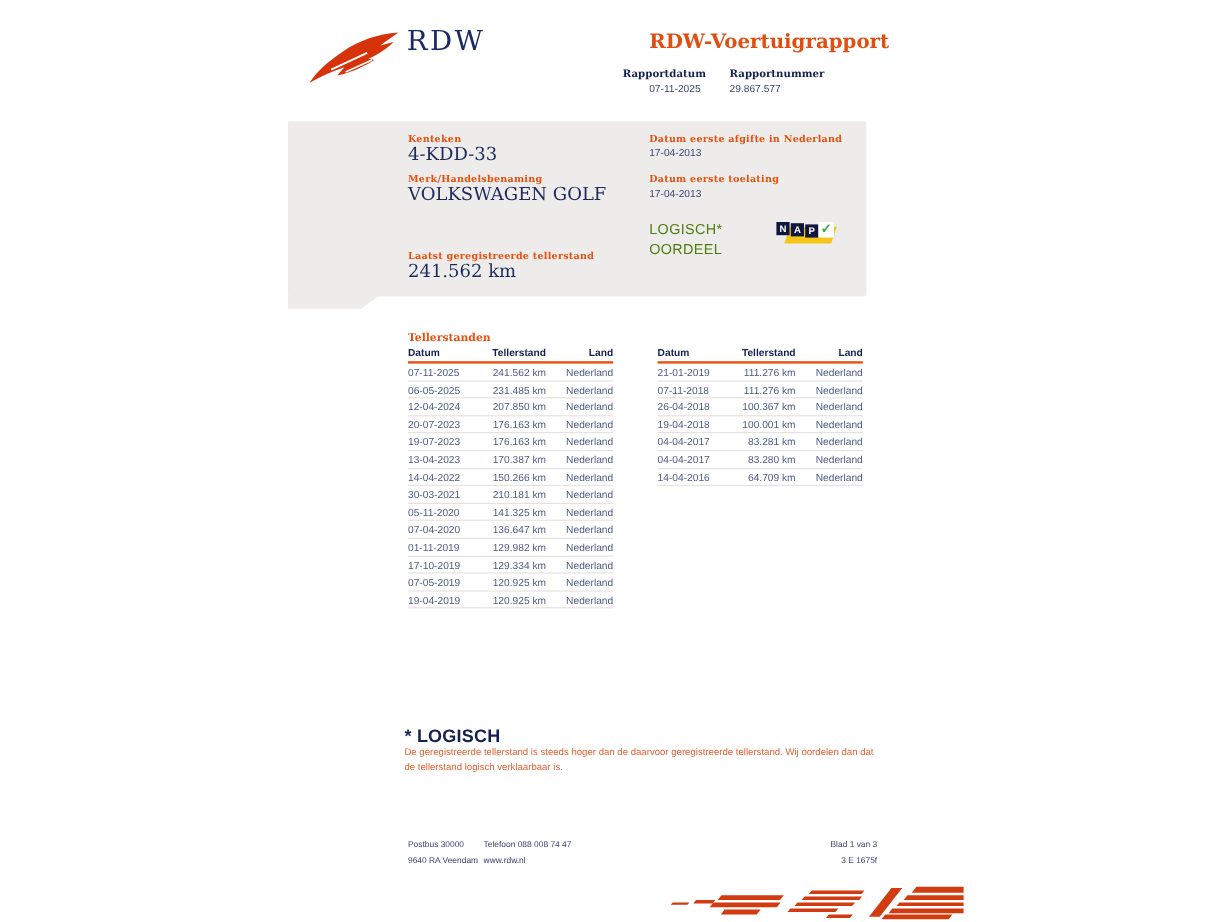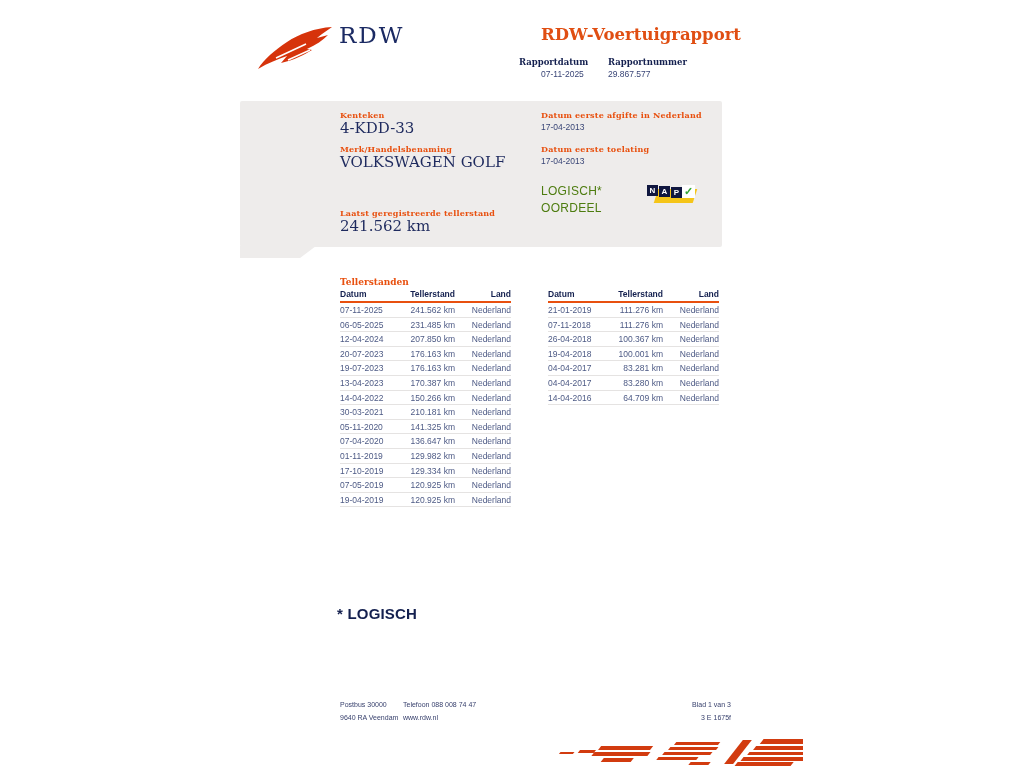--- a/index.html
+++ b/index.html
@@ -259,20 +259,21 @@
         </div>
         <div class="trow">
           <span class="tcell c0">14-04-2016</span>
           <span class="tcell c1">64.709 km</span>
           <span class="tcell c2">Nederland</span>
         </div>
       </div>
   </div>
 
   <div class="abs footnote-heading">* LOGISCH</div>
+  <div class="abs footnote-body">De geregistreerde tellerstand is steeds hoger dan de daarvoor geregistreerde tellerstand. Wij oordelen dan dat de tellerstand logisch verklaarbaar is.</div>
 
   <div class="abs ftxt f-addr1">Postbus 30000</div>
   <div class="abs ftxt f-addr2">9640 RA Veendam</div>
   <div class="abs ftxt f-tel">Telefoon 088 008 74 47</div>
   <div class="abs ftxt f-web">www.rdw.nl</div>
   <div class="abs ftxt f-page">Blad 1 van 3</div>
   <div class="abs ftxt f-code">3 E 1675f</div>
 
   <svg class="abs bottom-art" viewBox="0 0 260 32">
     <g fill="#D23B0F" transform="skewX(-38) translate(18,0)">

